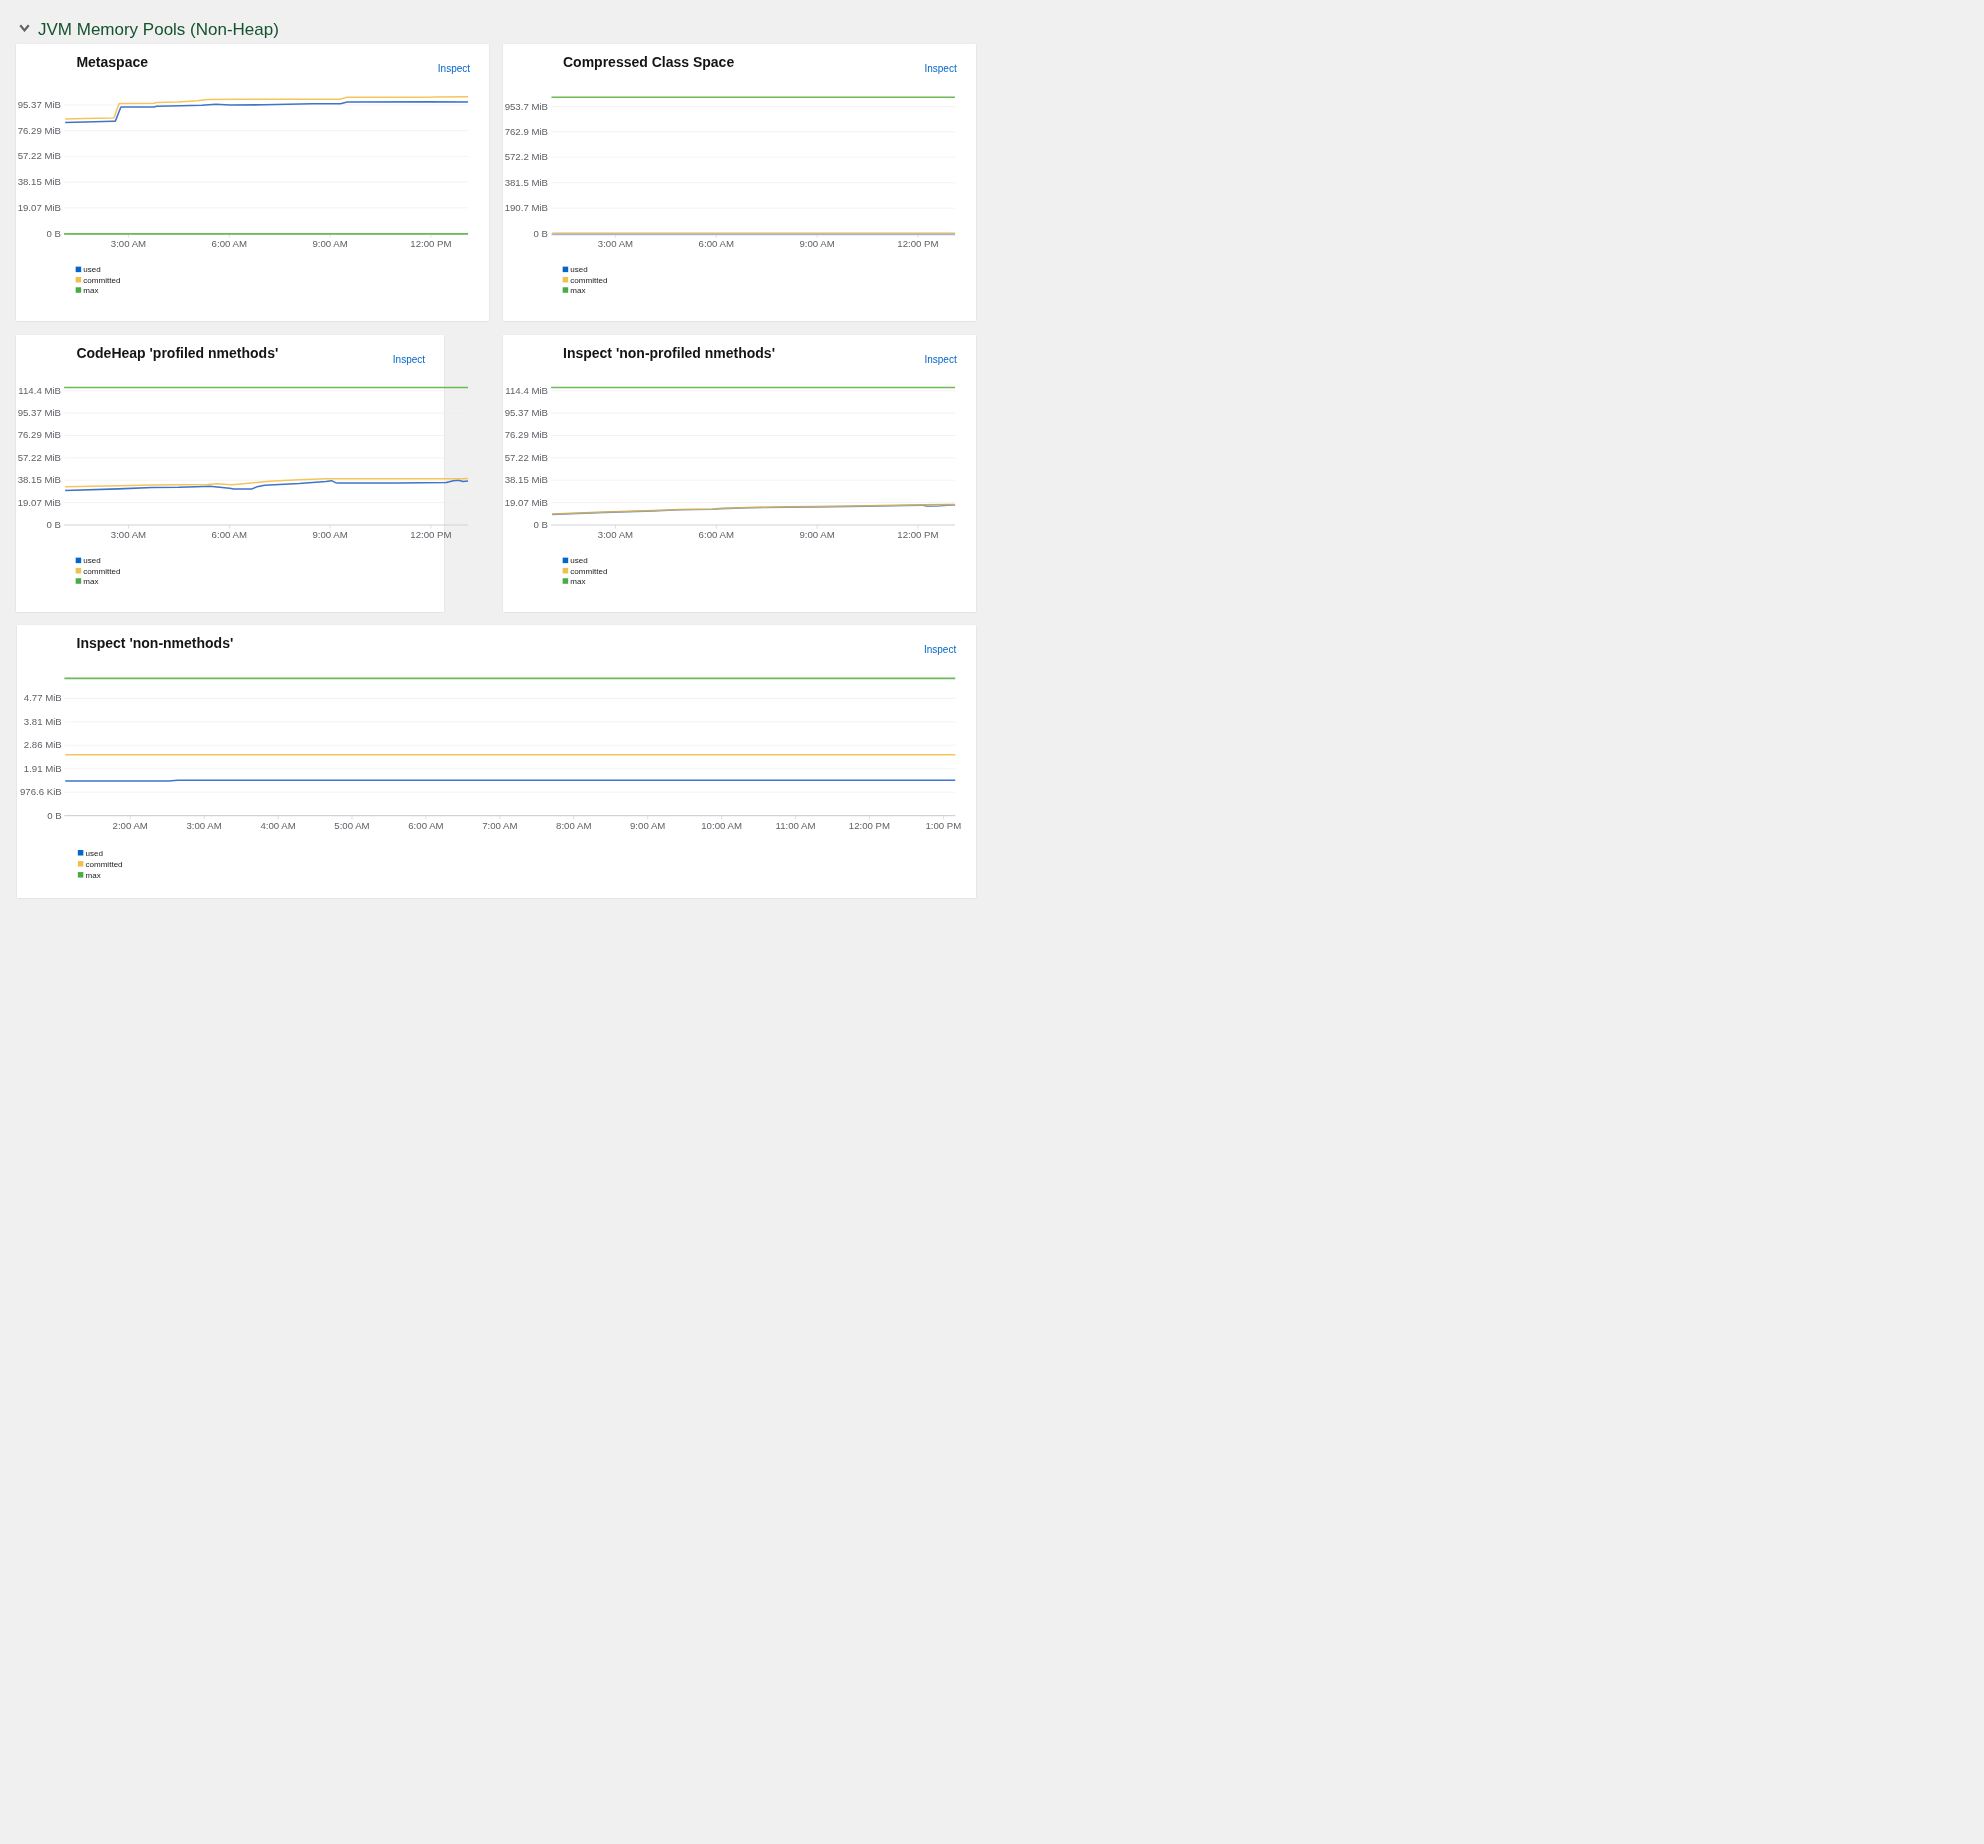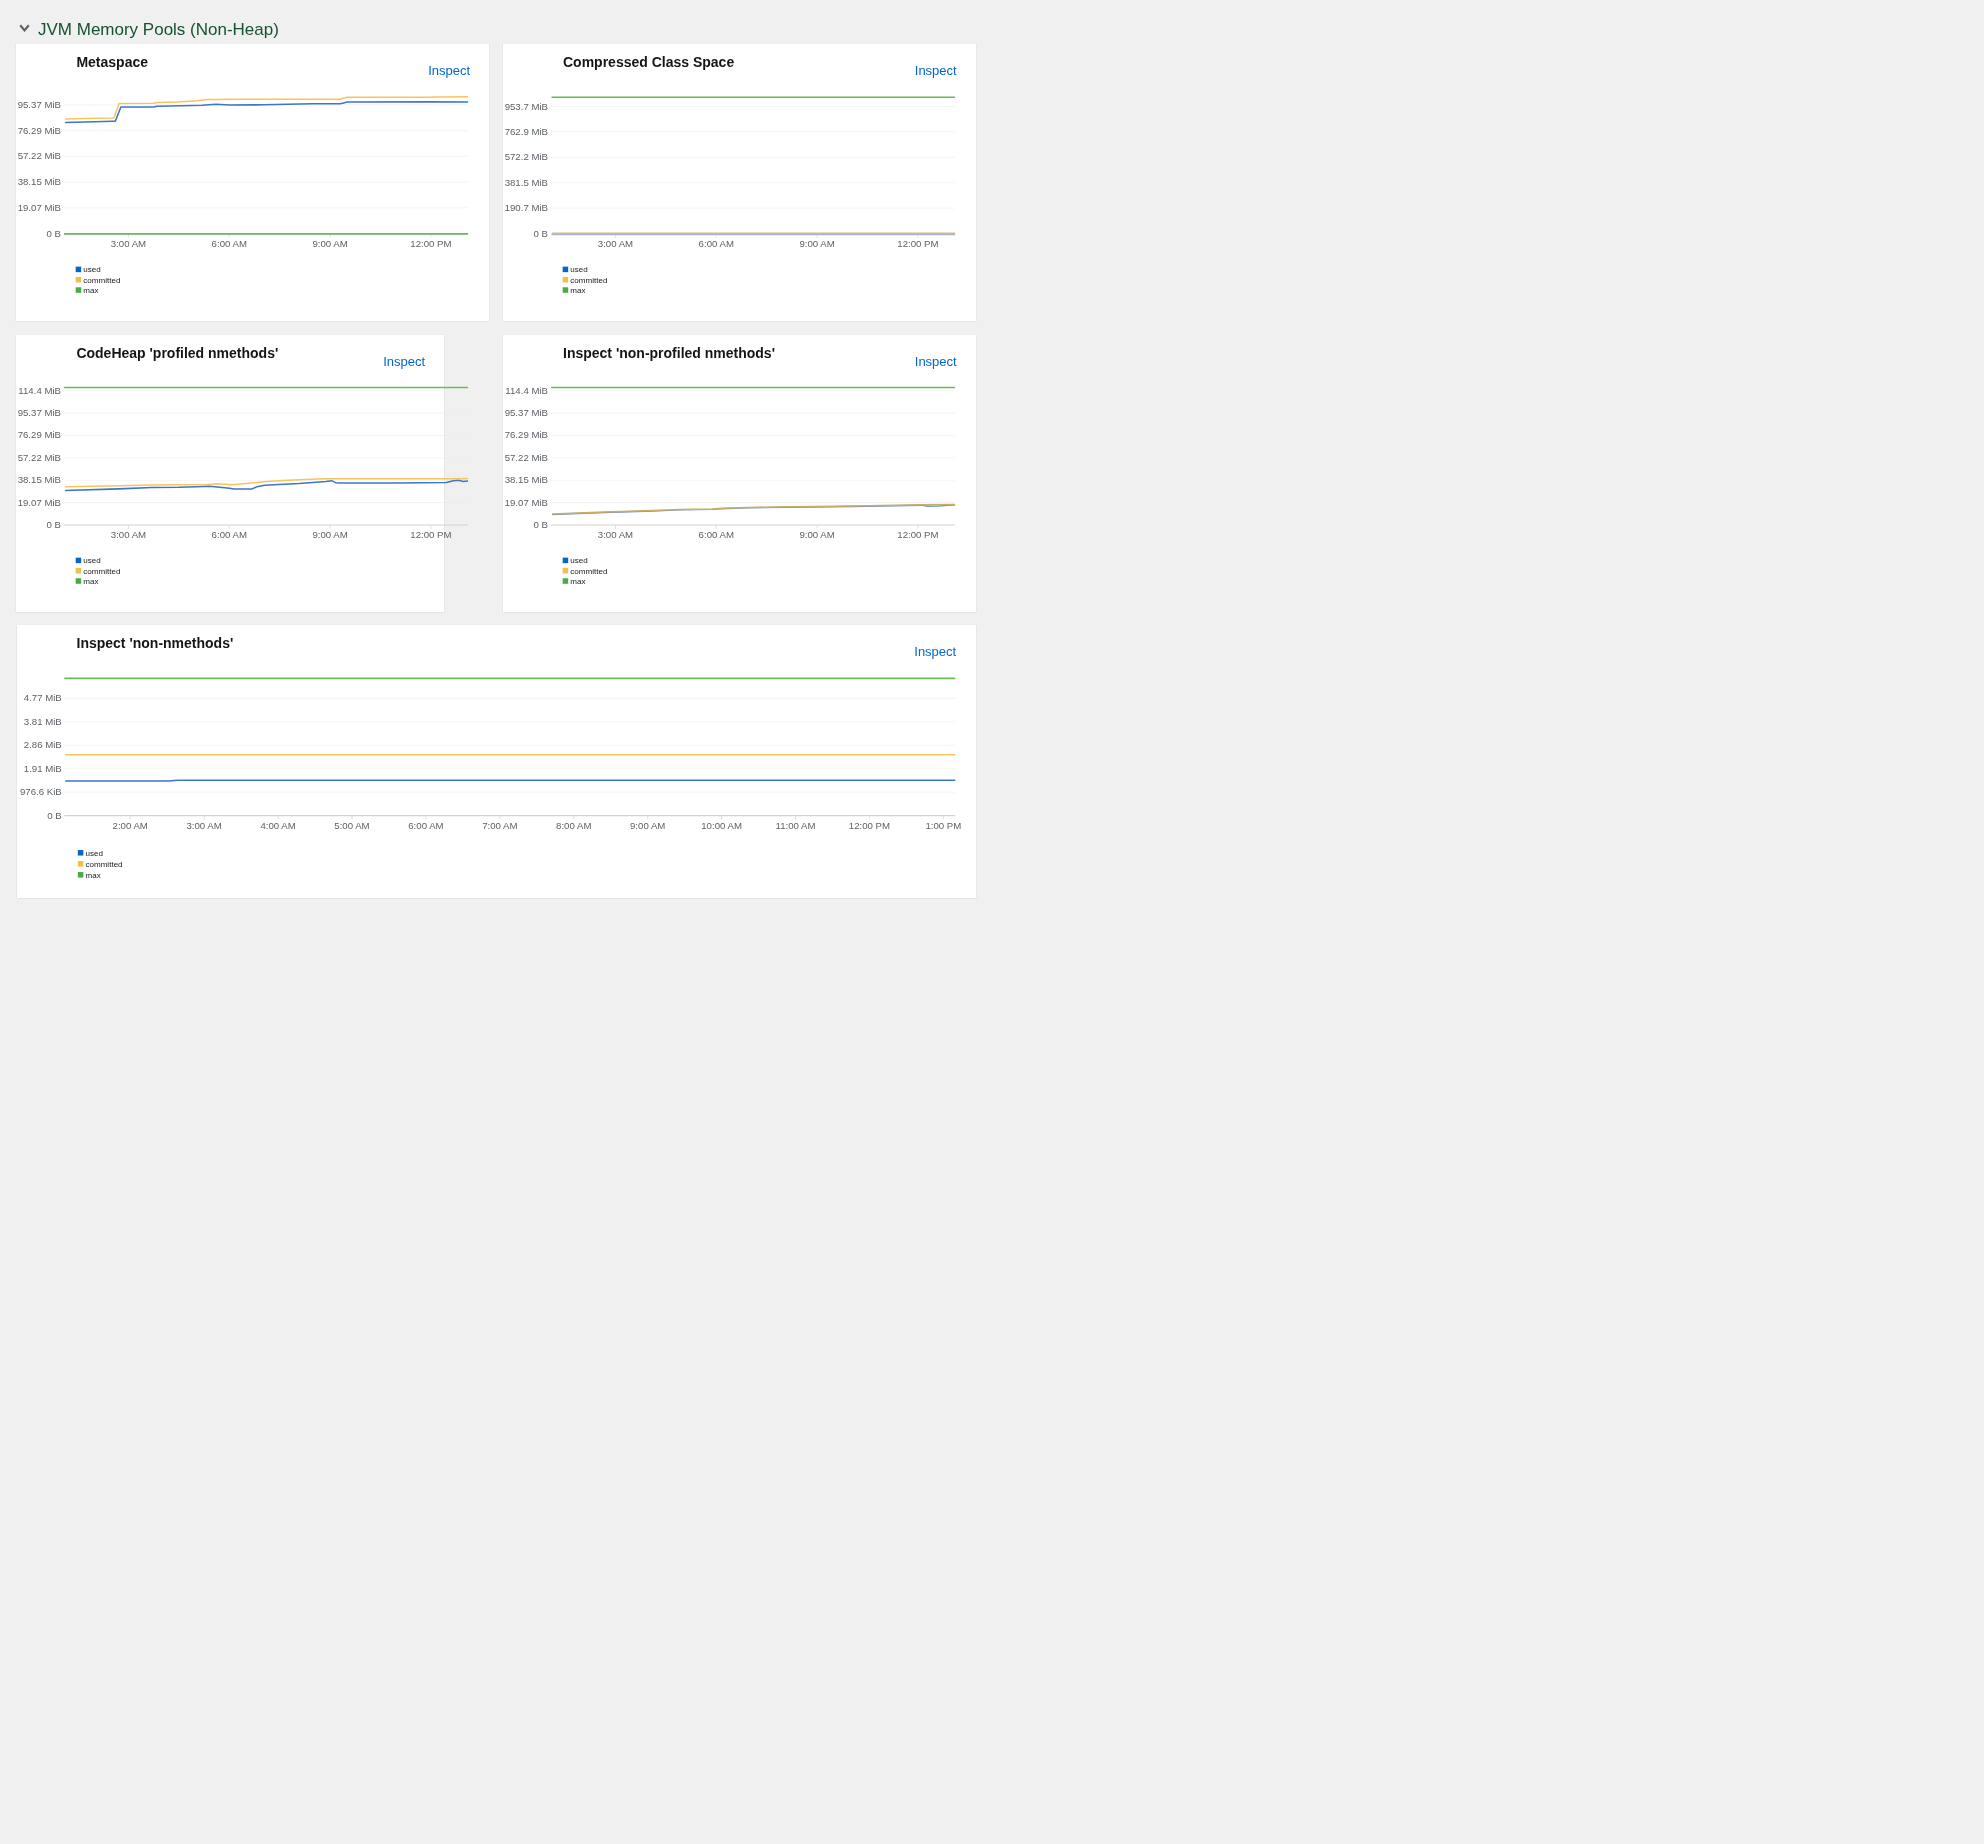--- a/index.html
+++ b/index.html
@@ -1,20 +1,20 @@
 <!DOCTYPE html>
 <html style="font-size:11px"><head><meta charset="utf-8"><title>JVM Memory Pools</title><style>
 html,body{margin:0;padding:0;background:#f0f0f0;}
 *{box-sizing:border-box;}
 .page{position:relative;width:992px;height:922px;background:#f0f0f0;overflow:hidden;
   font-family:"Liberation Sans",sans-serif;}
 .card{position:absolute;background:#fff;
   box-shadow:0 0.7px 1.4px 0 rgba(3,3,3,.12),0 0 1.4px 0 rgba(3,3,3,.06);}
 .ct{position:absolute;left:17px;top:11px;font-size:14px;line-height:1;font-weight:bold;color:#151515;margin-left:43px;}
-.insp{position:absolute;right:19.3px;top:20px;font-size:13px;line-height:1;color:#0066cc;margin-left:15px;}
+.insp{position:absolute;right:19.3px;top:20px;font-size:10px;line-height:1;color:#0066cc;margin-left:15px;}
 .hdr{position:absolute;left:38px;top:21px;font-size:17px;line-height:1;color:#14532d;}
 .chev{position:absolute;left:19px;top:24px;}
 </style></head><body>
 <div class="page">
 <svg class="chev" width="11" height="7.6" viewBox="0 0 16 11">
 <path d="M1.8,1.7 L8,9.2 L14.2,1.7" fill="none" stroke="#5d6268" stroke-width="3.2" stroke-linejoin="miter"></path>
 </svg>
 <div class="hdr">JVM Memory Pools (Non-Heap)</div>
 <div class="card" style="left:16.4px;top:44px;width:473px;height:277px">
       <div class="ct">Metaspace</div>

